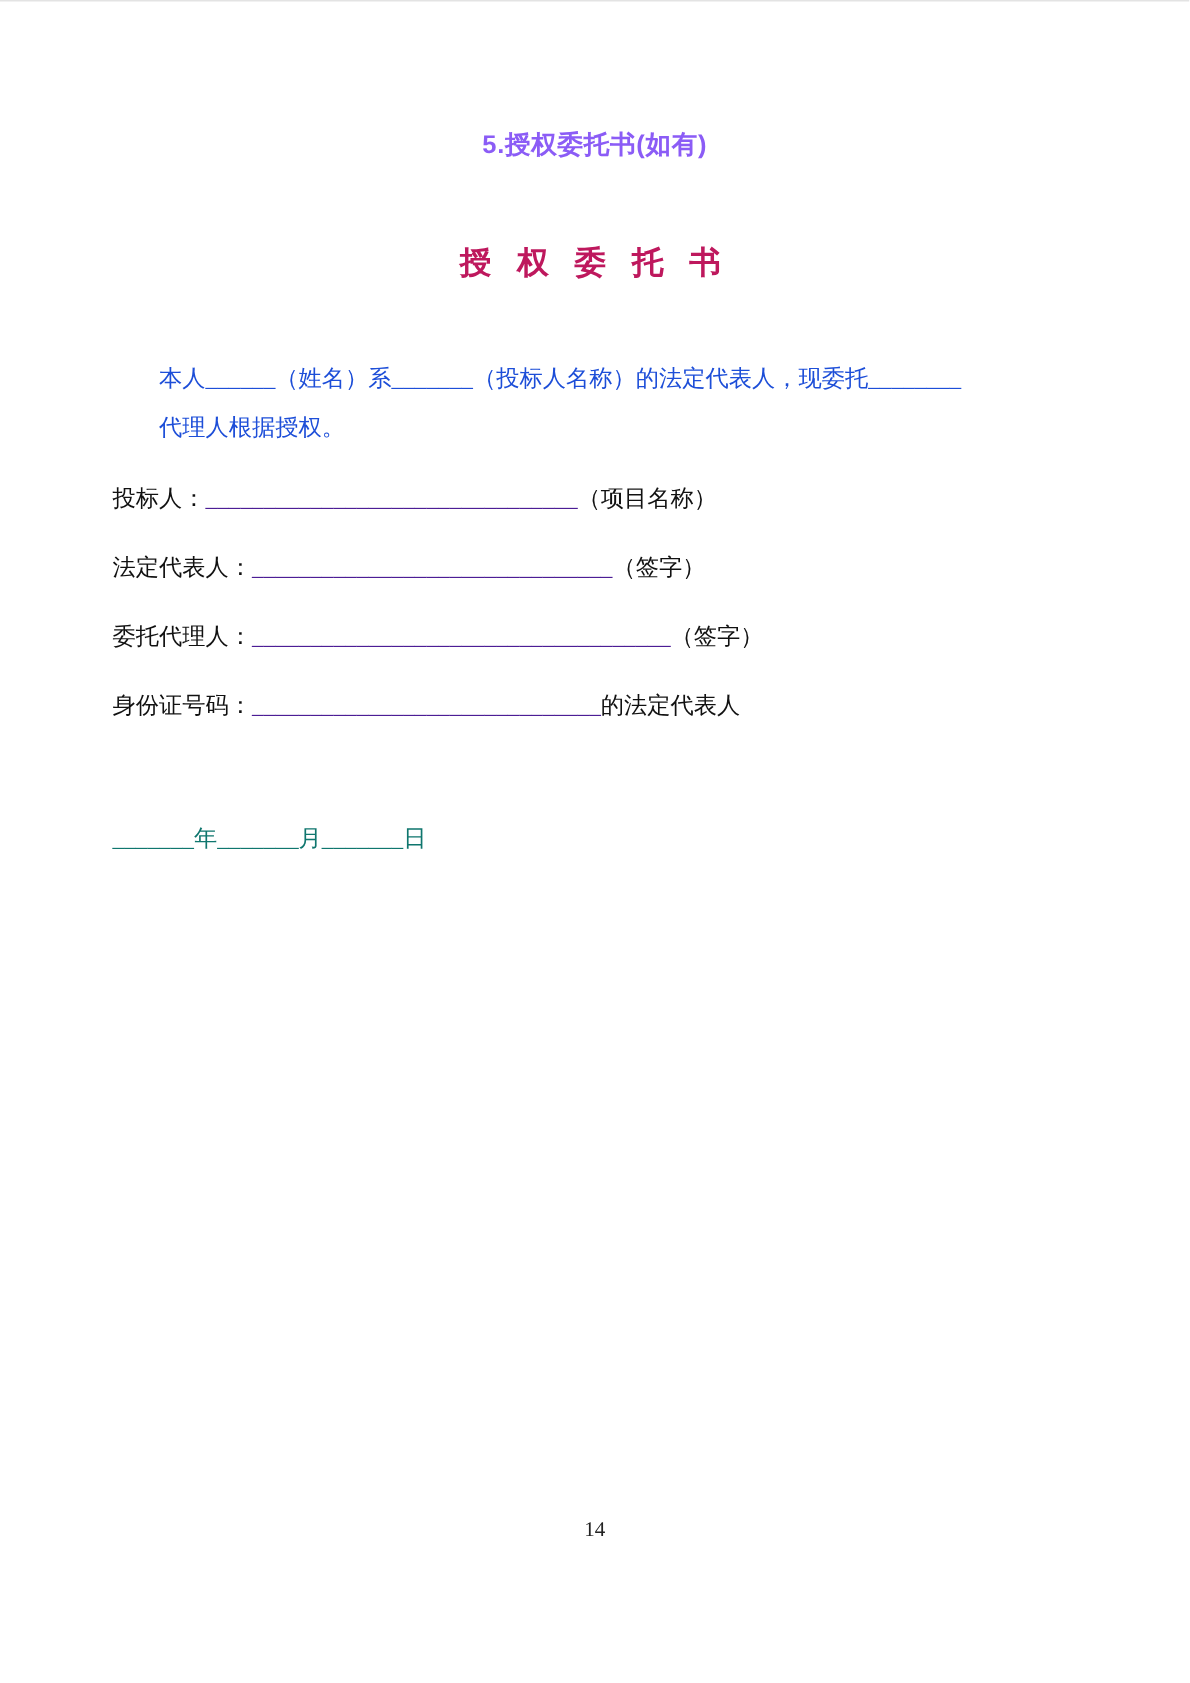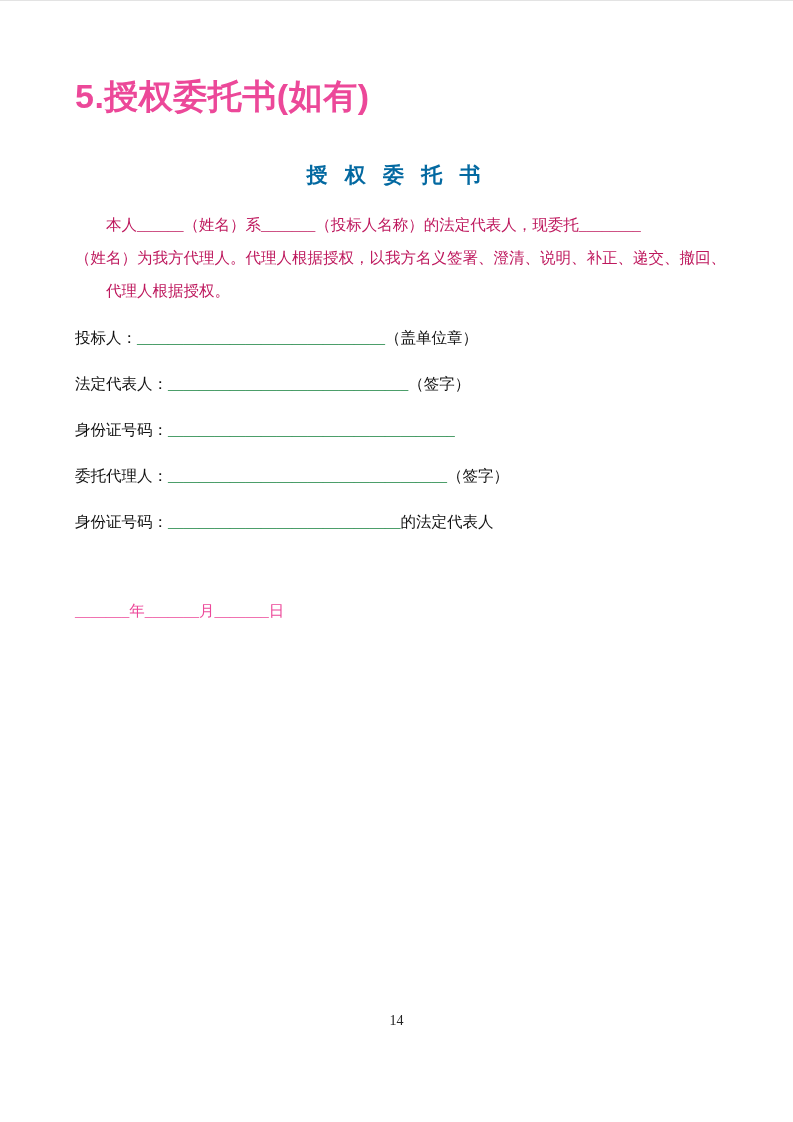--- a/index.html
+++ b/index.html
@@ -11,60 +11,61 @@
     background: #ffffff;
     box-sizing: border-box;
     padding: 0 75px;
     border-top: 1px solid #e3e3e3;
     color: #111;
     font-family: "Liberation Serif", "DejaVu Serif", serif;
     overflow: hidden;
   }
   .doc-title {
     margin: 80px 0 0 0;
+    text-align: center;
     font-family: "Liberation Sans", "DejaVu Sans", sans-serif;
     font-weight: bold;
-    font-size: 34px;
+    font-size: 17px;
     line-height: 31px;
-    color: #ec4899;
+    color: #8b5cf6;
     letter-spacing: 0.5px;
   }
   .doc-subtitle {
     margin: 50px 0 0 0;
     text-align: center;
     font-family: "Liberation Serif", "DejaVu Serif", serif;
     font-weight: bold;
     font-size: 21px;
     line-height: 26px;
-    color: #0369a1;
+    color: #be185d;
     letter-spacing: 6px;
   }
   .para {
-    margin-top: 20px;
+    margin-top: 48px;
     font-size: 15.5px;
     line-height: 33px;
-    color: #be185d;
+    color: #1d4ed8;
   }
   .para .line { white-space: nowrap; }
   .indent { text-indent: 31px; }
   .fields { margin-top: 14px; }
   .field-row {
     font-size: 15.5px;
     line-height: 33px;
     white-space: nowrap;
     margin-top: 13px;
   }
   .field-row:first-child { margin-top: 0; }
-  .field-blank { color: #15803d; letter-spacing: 0; }
+  .field-blank { color: #4c1d95; letter-spacing: 0; }
   .date-line {
     margin-top: 56px;
     font-size: 15.5px;
     line-height: 33px;
     white-space: nowrap;
-    color: #ec4899;
+    color: #0f766e;
   }
   .page-number {
     position: absolute;
     left: 0;
     top: 1012px;
     width: 100%;
     text-align: center;
     font-size: 14px;
     color: #222;
   }
@@ -73,33 +74,29 @@
 <body>
 
 <div class="page">
 
   <h1 class="doc-title">5.授权委托书(如有)</h1>
 
   <h2 class="doc-subtitle">授 权 委 托 书</h2>
 
   <div class="para">
     <div class="line indent">本人______（姓名）系_______（投标人名称）的法定代表人，现委托________</div>
-    <div class="line">（姓名）为我方代理人。代理人根据授权，以我方名义签署、澄清、说明、补正、递交、撤回、</div>
     <div class="line indent">代理人根据授权。</div>
   </div>
 
   <div class="fields">
     <div class="field-row">
-      <span class="field-label">投标人：</span><span class="field-blank">________________________________</span><span class="field-suffix">（盖单位章）</span>
+      <span class="field-label">投标人：</span><span class="field-blank">________________________________</span><span class="field-suffix">（项目名称）</span>
     </div>
     <div class="field-row">
       <span class="field-label">法定代表人：</span><span class="field-blank">_______________________________</span><span class="field-suffix">（签字）</span>
-    </div>
-    <div class="field-row">
-      <span class="field-label">身份证号码：</span><span class="field-blank">_____________________________________</span><span class="field-suffix"></span>
     </div>
     <div class="field-row">
       <span class="field-label">委托代理人：</span><span class="field-blank">____________________________________</span><span class="field-suffix">（签字）</span>
     </div>
     <div class="field-row">
       <span class="field-label">身份证号码：</span><span class="field-blank">______________________________</span><span class="field-suffix">的法定代表人</span>
     </div>
   </div>
 
   <div class="date-line">_______年_______月_______日</div>

